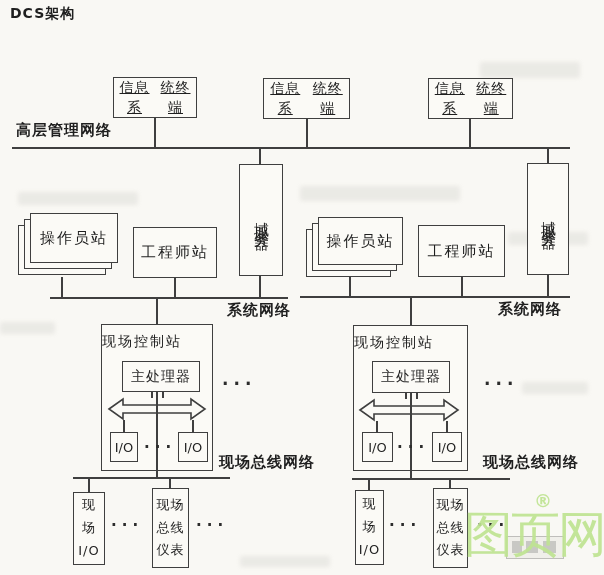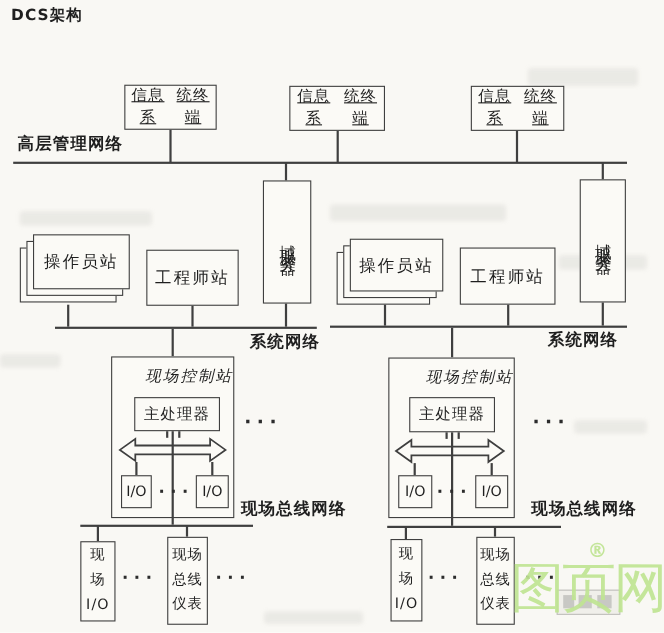--- a/index.html
+++ b/index.html
@@ -13,21 +13,21 @@
     display:flex; align-items:center; justify-content:center;
     text-align:center; box-sizing:border-box;
   }
   .two-line{flex-direction:row; font-size:14px; line-height:1.42; letter-spacing:1px;text-decoration:underline;}
   .vtext{writing-mode:vertical-rl; text-orientation:upright; font-size:15px; letter-spacing:5px; font-weight:500;}
   .hline{position:absolute; height:2px; background:#3f3f3f;}
   .vline{position:absolute; width:1.6px; background:#3f3f3f;}
   .netlabel{position:absolute; font-size:15px; font-weight:600; letter-spacing:1px; white-space:nowrap;}
   .title{position:absolute; font-size:14px; font-weight:bold; letter-spacing:1px;}
   .dots{position:absolute; font-size:15px; font-weight:bold; letter-spacing:5px; color:#2c2c2c; white-space:nowrap;}
-  .station-title{position:absolute; width:100%; top:8px; text-align:right; font-size:14px; letter-spacing:2px;font-style:italic;}
+  .station-title{position:absolute; width:100%; top:8px; text-align:left; font-size:14px; letter-spacing:2px;}
   .ctrl{justify-content:flex-start;}
   .io-box{font-size:13px;}
   .stack-sheet{position:absolute; border:1.5px solid #3f3f3f; background:#fbfaf6; box-sizing:border-box;}
   .col-lines{flex-direction:column; font-size:13px; line-height:1.75; letter-spacing:1px;}
   .smudge{position:absolute; background:rgba(150,148,140,0.14); filter:blur(2px); border-radius:3px; pointer-events:none;}
   .watermark{position:absolute; left:462px; top:496px; width:150px; height:80px; pointer-events:none;}
   .wm-text{position:absolute; left:2px; top:6px; font-size:49px; font-weight:normal;
     color:#bfe492; opacity:0.92; letter-spacing:-2px; white-space:nowrap;}
   .wm-reg{position:absolute; left:72px; top:-6px; font-size:18px; font-weight:bold; color:#bfe492; opacity:0.92;}
   .wm-sub{position:absolute; left:44px; top:40px; width:56px; height:21px;

